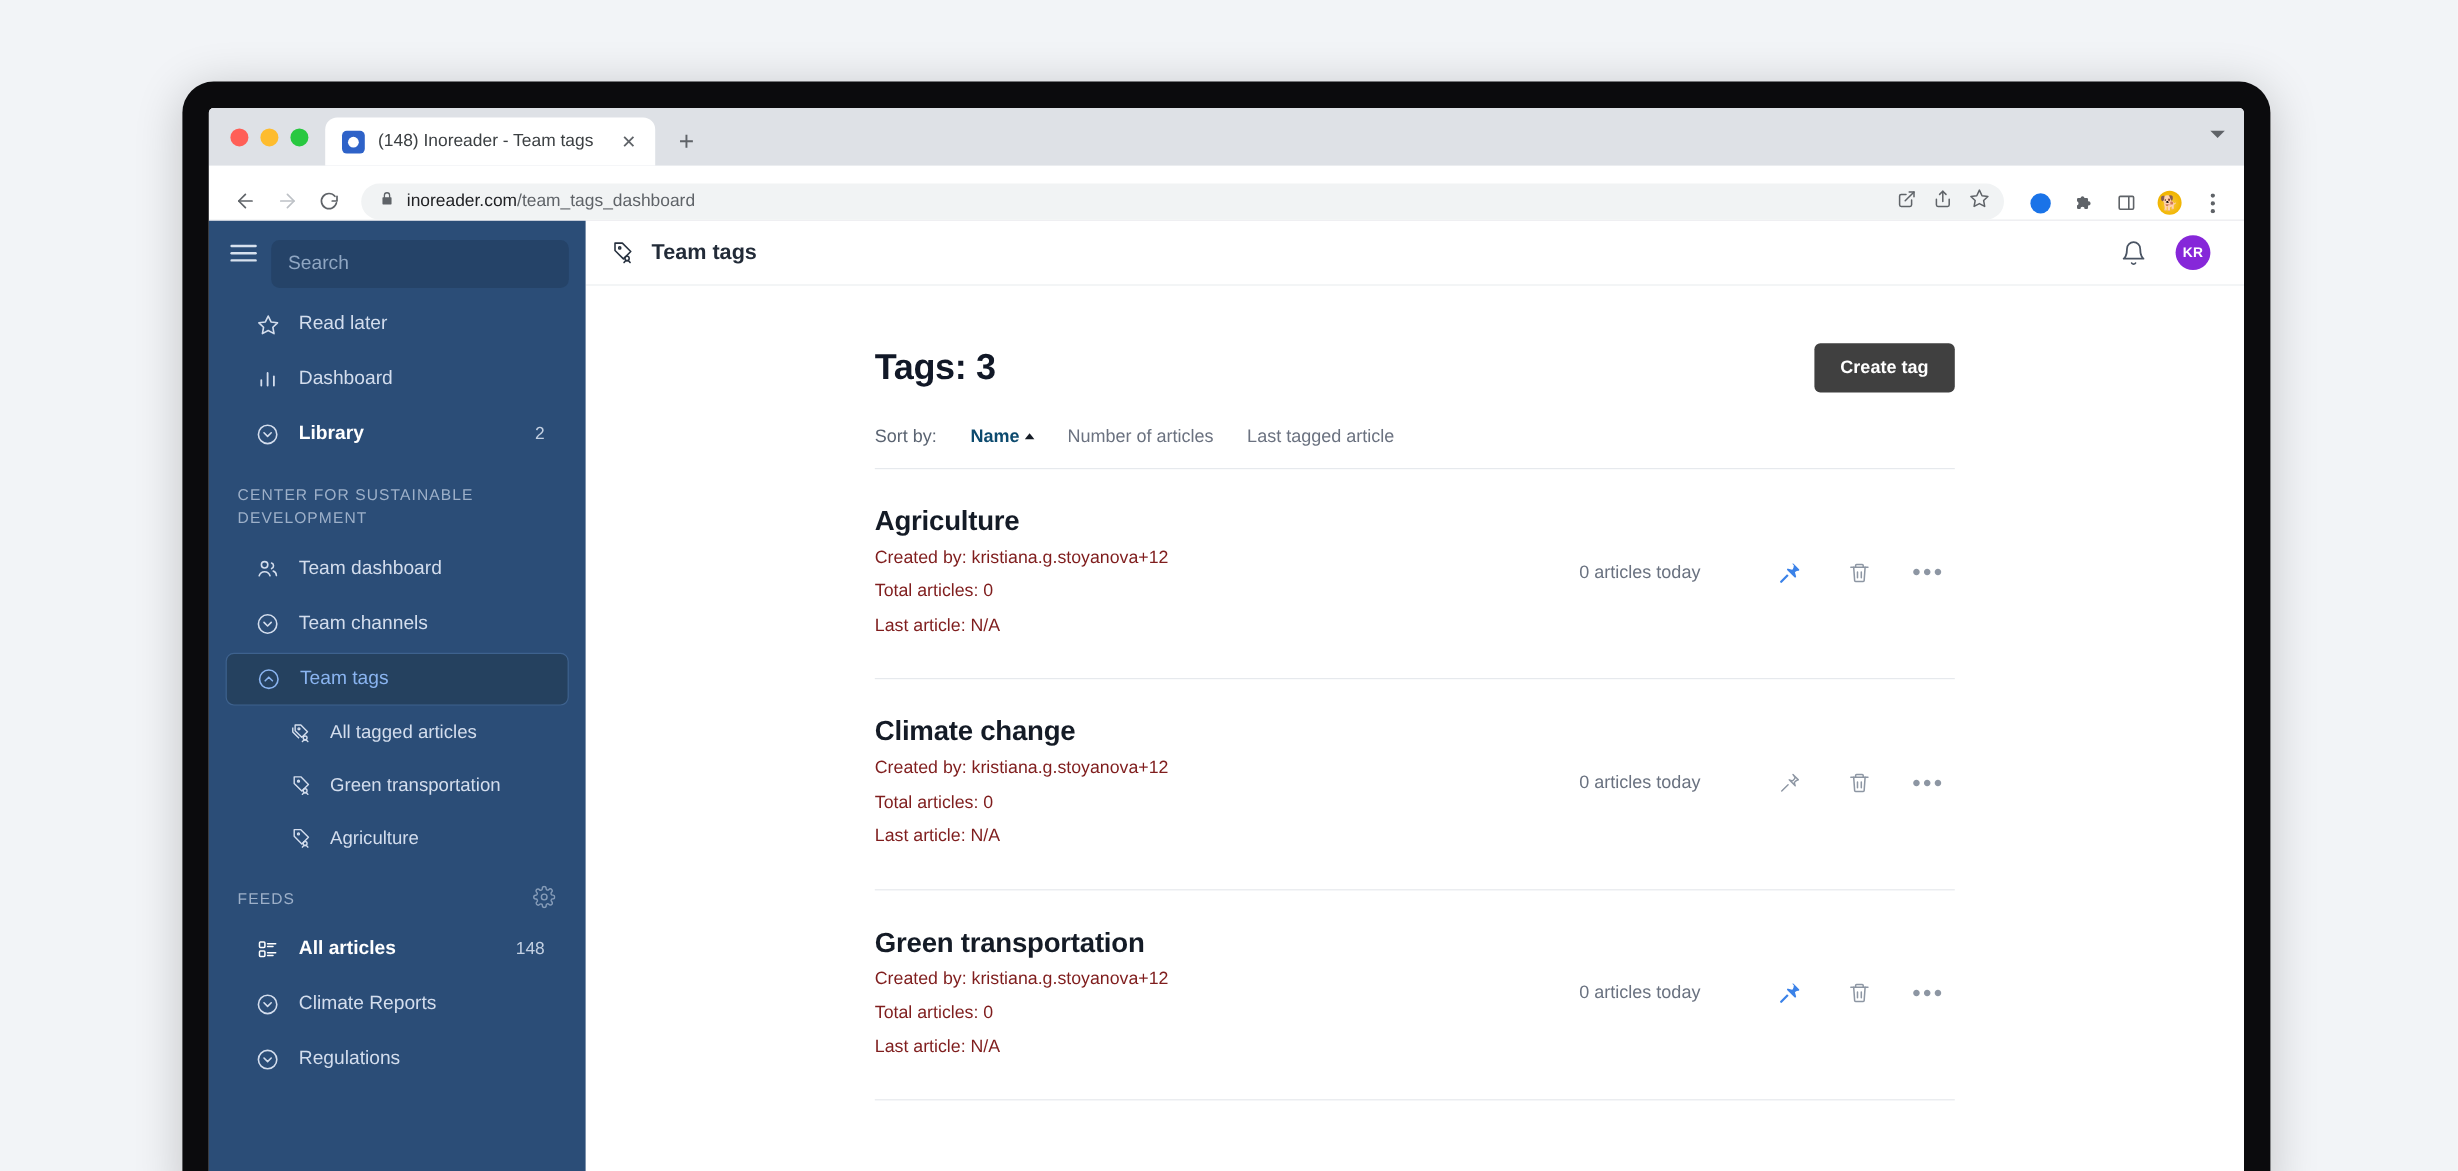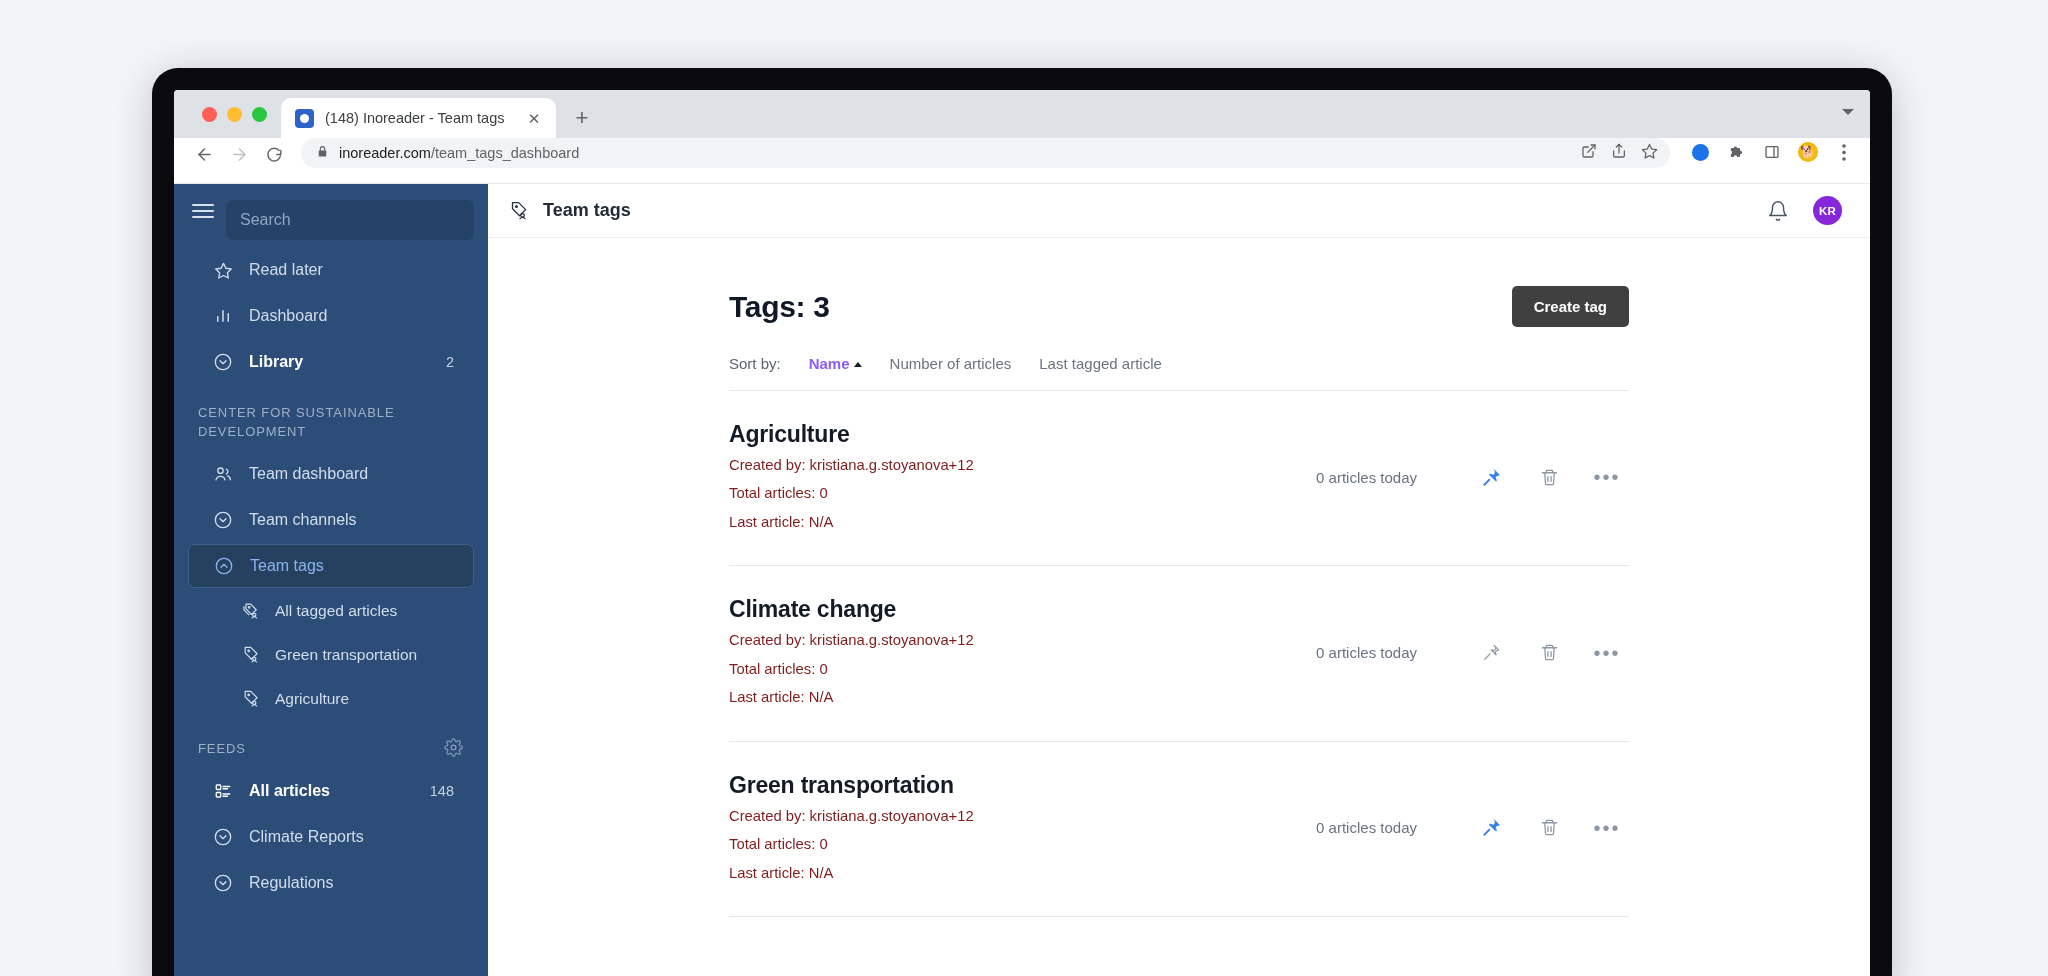--- a/index.html
+++ b/index.html
@@ -27,21 +27,21 @@
     overflow: hidden;
     position: relative;
   }
 
   
   .tabstrip {
     height: 48px;
     background: #dee1e6;
     display: flex;
     align-items: flex-end;
-    padding-left: 28px;
+    padding-left: 18px;
     position: relative;
   }
   .traffic {
     display: flex; gap: 10px;
     align-items: center;
     height: 48px;
     padding-right: 14px;
   }
   .dot { width: 15px; height: 15px; border-radius: 50%; }
   .dot.red { background: #ff5f57; }
@@ -88,21 +88,21 @@
     width: 0; height: 0;
     border-left: 6px solid transparent;
     border-right: 6px solid transparent;
     border-top: 6px solid #5f6368;
   }
 
   
   .toolbar {
     height: 46px;
     background: #fff;
-    display: flex; align-items: flex-start;
+    display: flex; align-items: flex-end;
     gap: 3px;
     padding: 0 12px 0 14px;
     border-bottom: 1px solid #e6e8eb;
   }
   .navbtn {
     width: 32px; height: 32px; flex: none;
     display: flex; align-items: center; justify-content: center;
     color: #5f6368;
   }
   .navbtn.disabled { color: #bdc1c6; }
@@ -242,21 +242,21 @@
   .sortbar {
     display: flex; align-items: center;
     gap: 28px;
     margin-top: 28px;
     padding-bottom: 18px;
     border-bottom: 1px solid #e6e9ed;
     font-size: 15px;
   }
   .sortbar .lbl { color: #5b6472; }
   .sort-opt { color: #6b7280; }
-  .sort-opt.active { color: #8b5cf6; font-weight: bold; text-align: right; }
+  .sort-opt.active { color: #0c4a6e; font-weight: bold; text-align: right; }
   .caret-up {
     display: inline-block;
     width: 0; height: 0; margin-left: 4px;
     border-left: 4px solid transparent;
     border-right: 4px solid transparent;
     border-bottom: 5px solid #161d27;
     vertical-align: 2px;
   }
 
   .tag-row {

